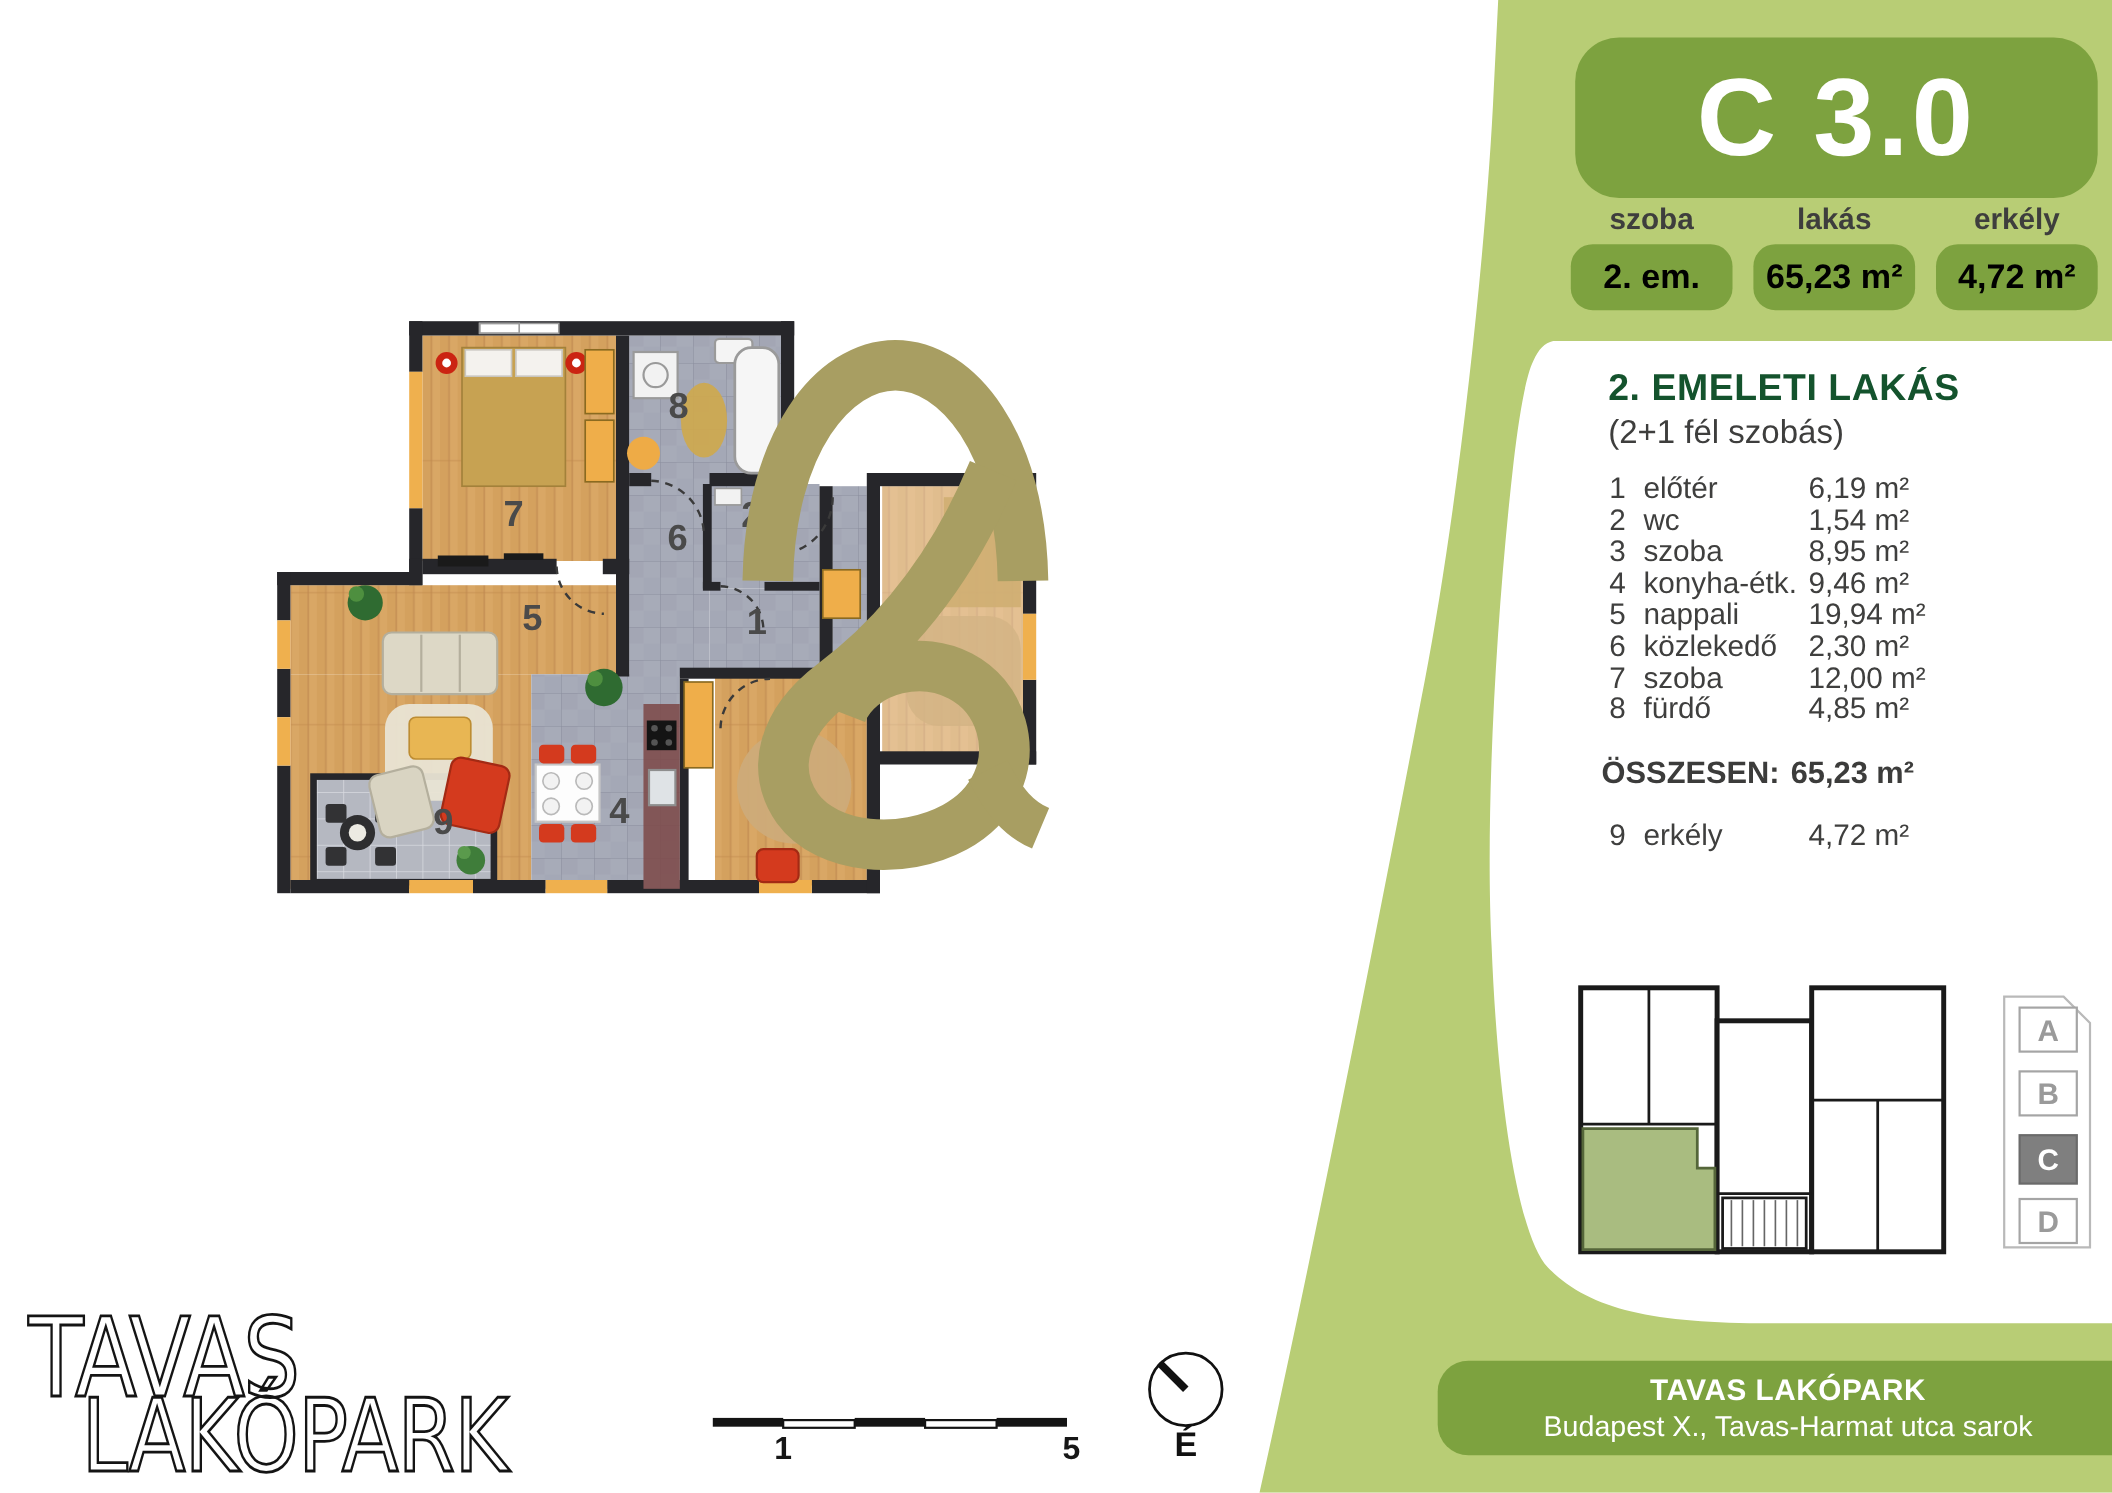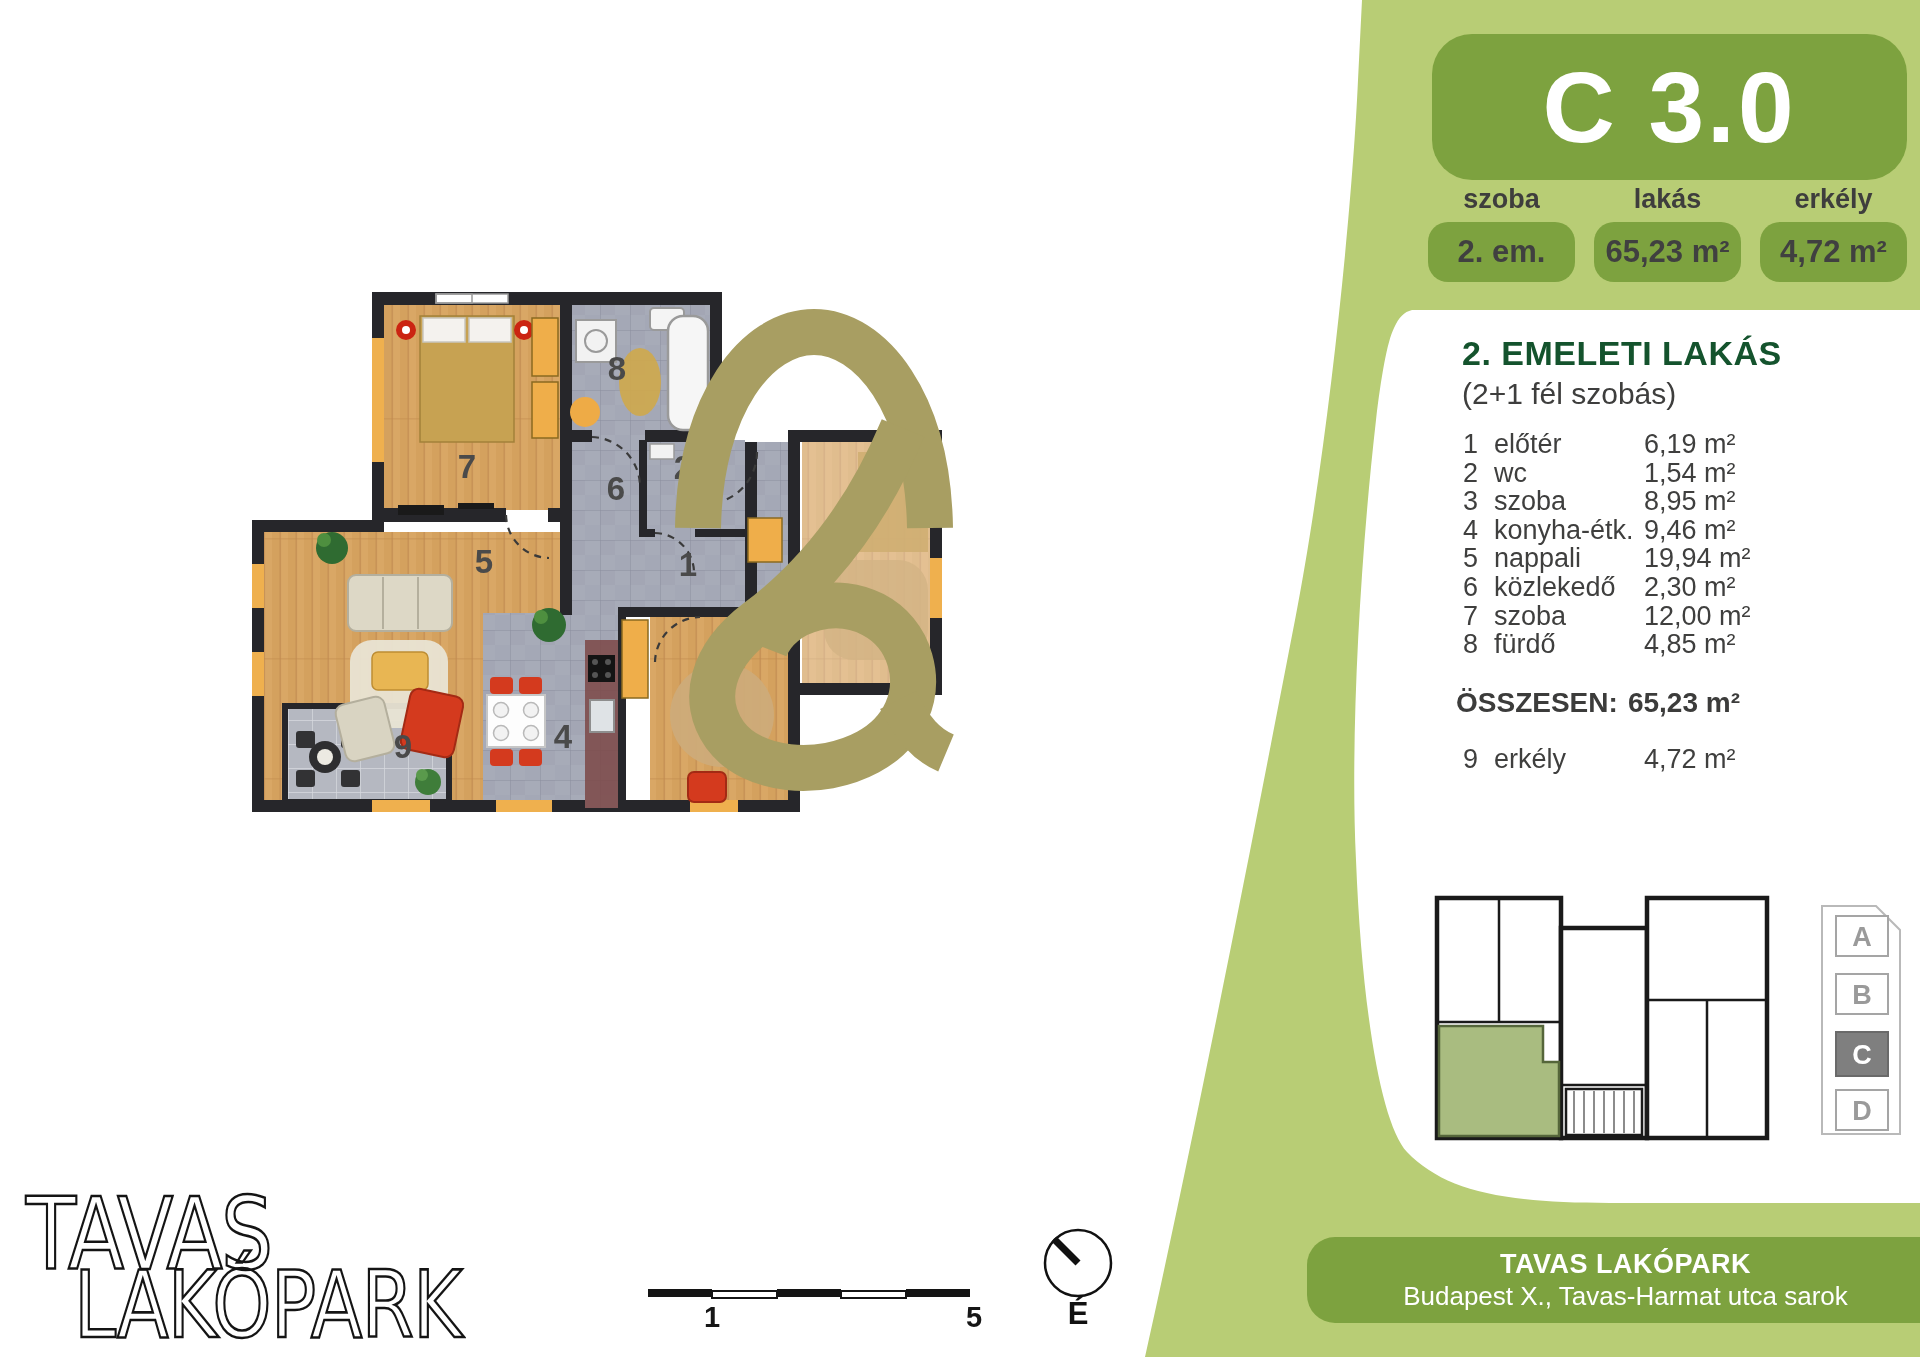--- a/index.html
+++ b/index.html
@@ -16,21 +16,21 @@
   }
   .unit-header span{
     color:#fff;font-size:100px;font-weight:bold;letter-spacing:3px;
   }
   .stat-label{
     top:184px;width:147px;text-align:center;color:#3e3e3d;
     font-size:27px;font-weight:bold;
   }
   .stat-chip{
     top:222px;width:147px;height:60px;background:#7da23f;border-radius:20px;
-    color:#404040;font-size:31px;font-weight:bold;text-align:center;line-height:60px;
+    color:#000000;font-size:31px;font-weight:bold;text-align:center;line-height:60px;
   }
   
   .card-title{left:1462px;top:334px;font-size:34px;font-weight:bold;color:#14532d;letter-spacing:.5px;}
   .card-subtitle{left:1462px;top:377px;font-size:30px;color:#3e3e3d;}
   .room-rows{left:1456px;top:430px;width:330px;}
   .room-row{display:flex;height:28.6px;line-height:28.6px;font-size:27px;color:#3f3f3e;}
   .room-row .num{width:22px;text-align:right;}
   .room-row .name{margin-left:16px;width:148px;}
   .room-row .area{margin-left:2px;}
   .total-row{left:1456px;top:687px;width:330px;display:flex;font-size:28px;font-weight:bold;color:#3c3c3b;}

